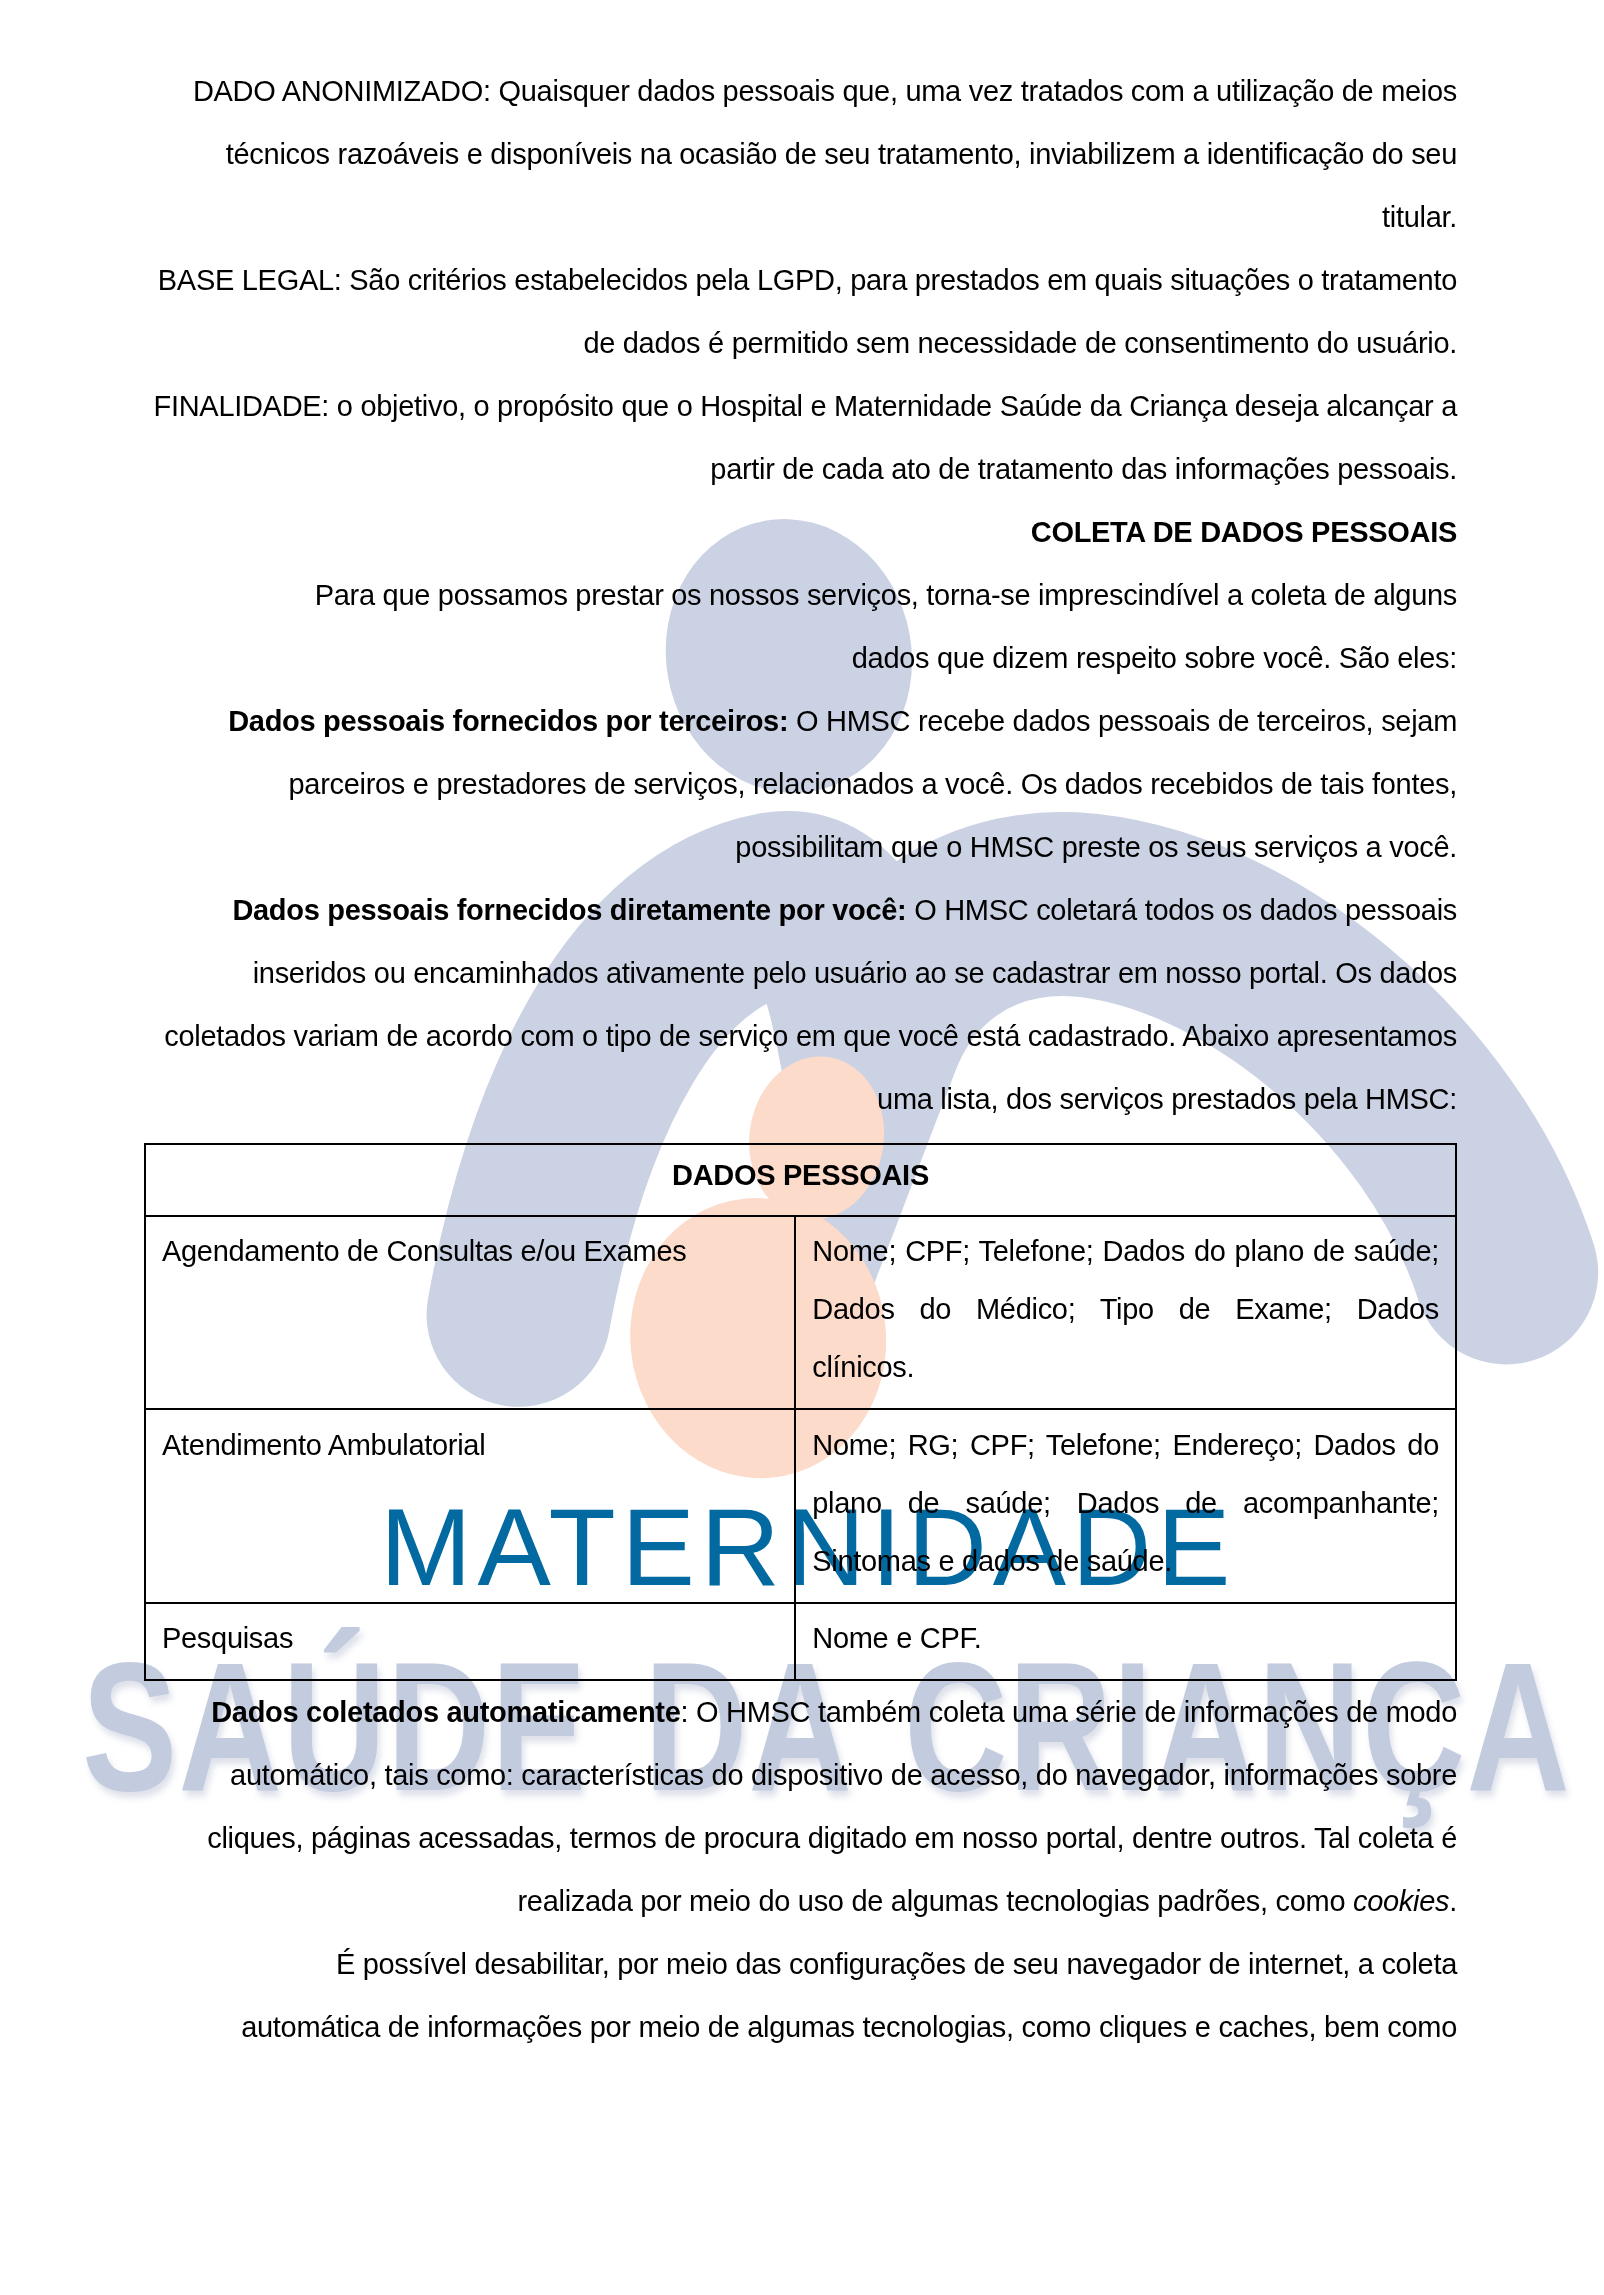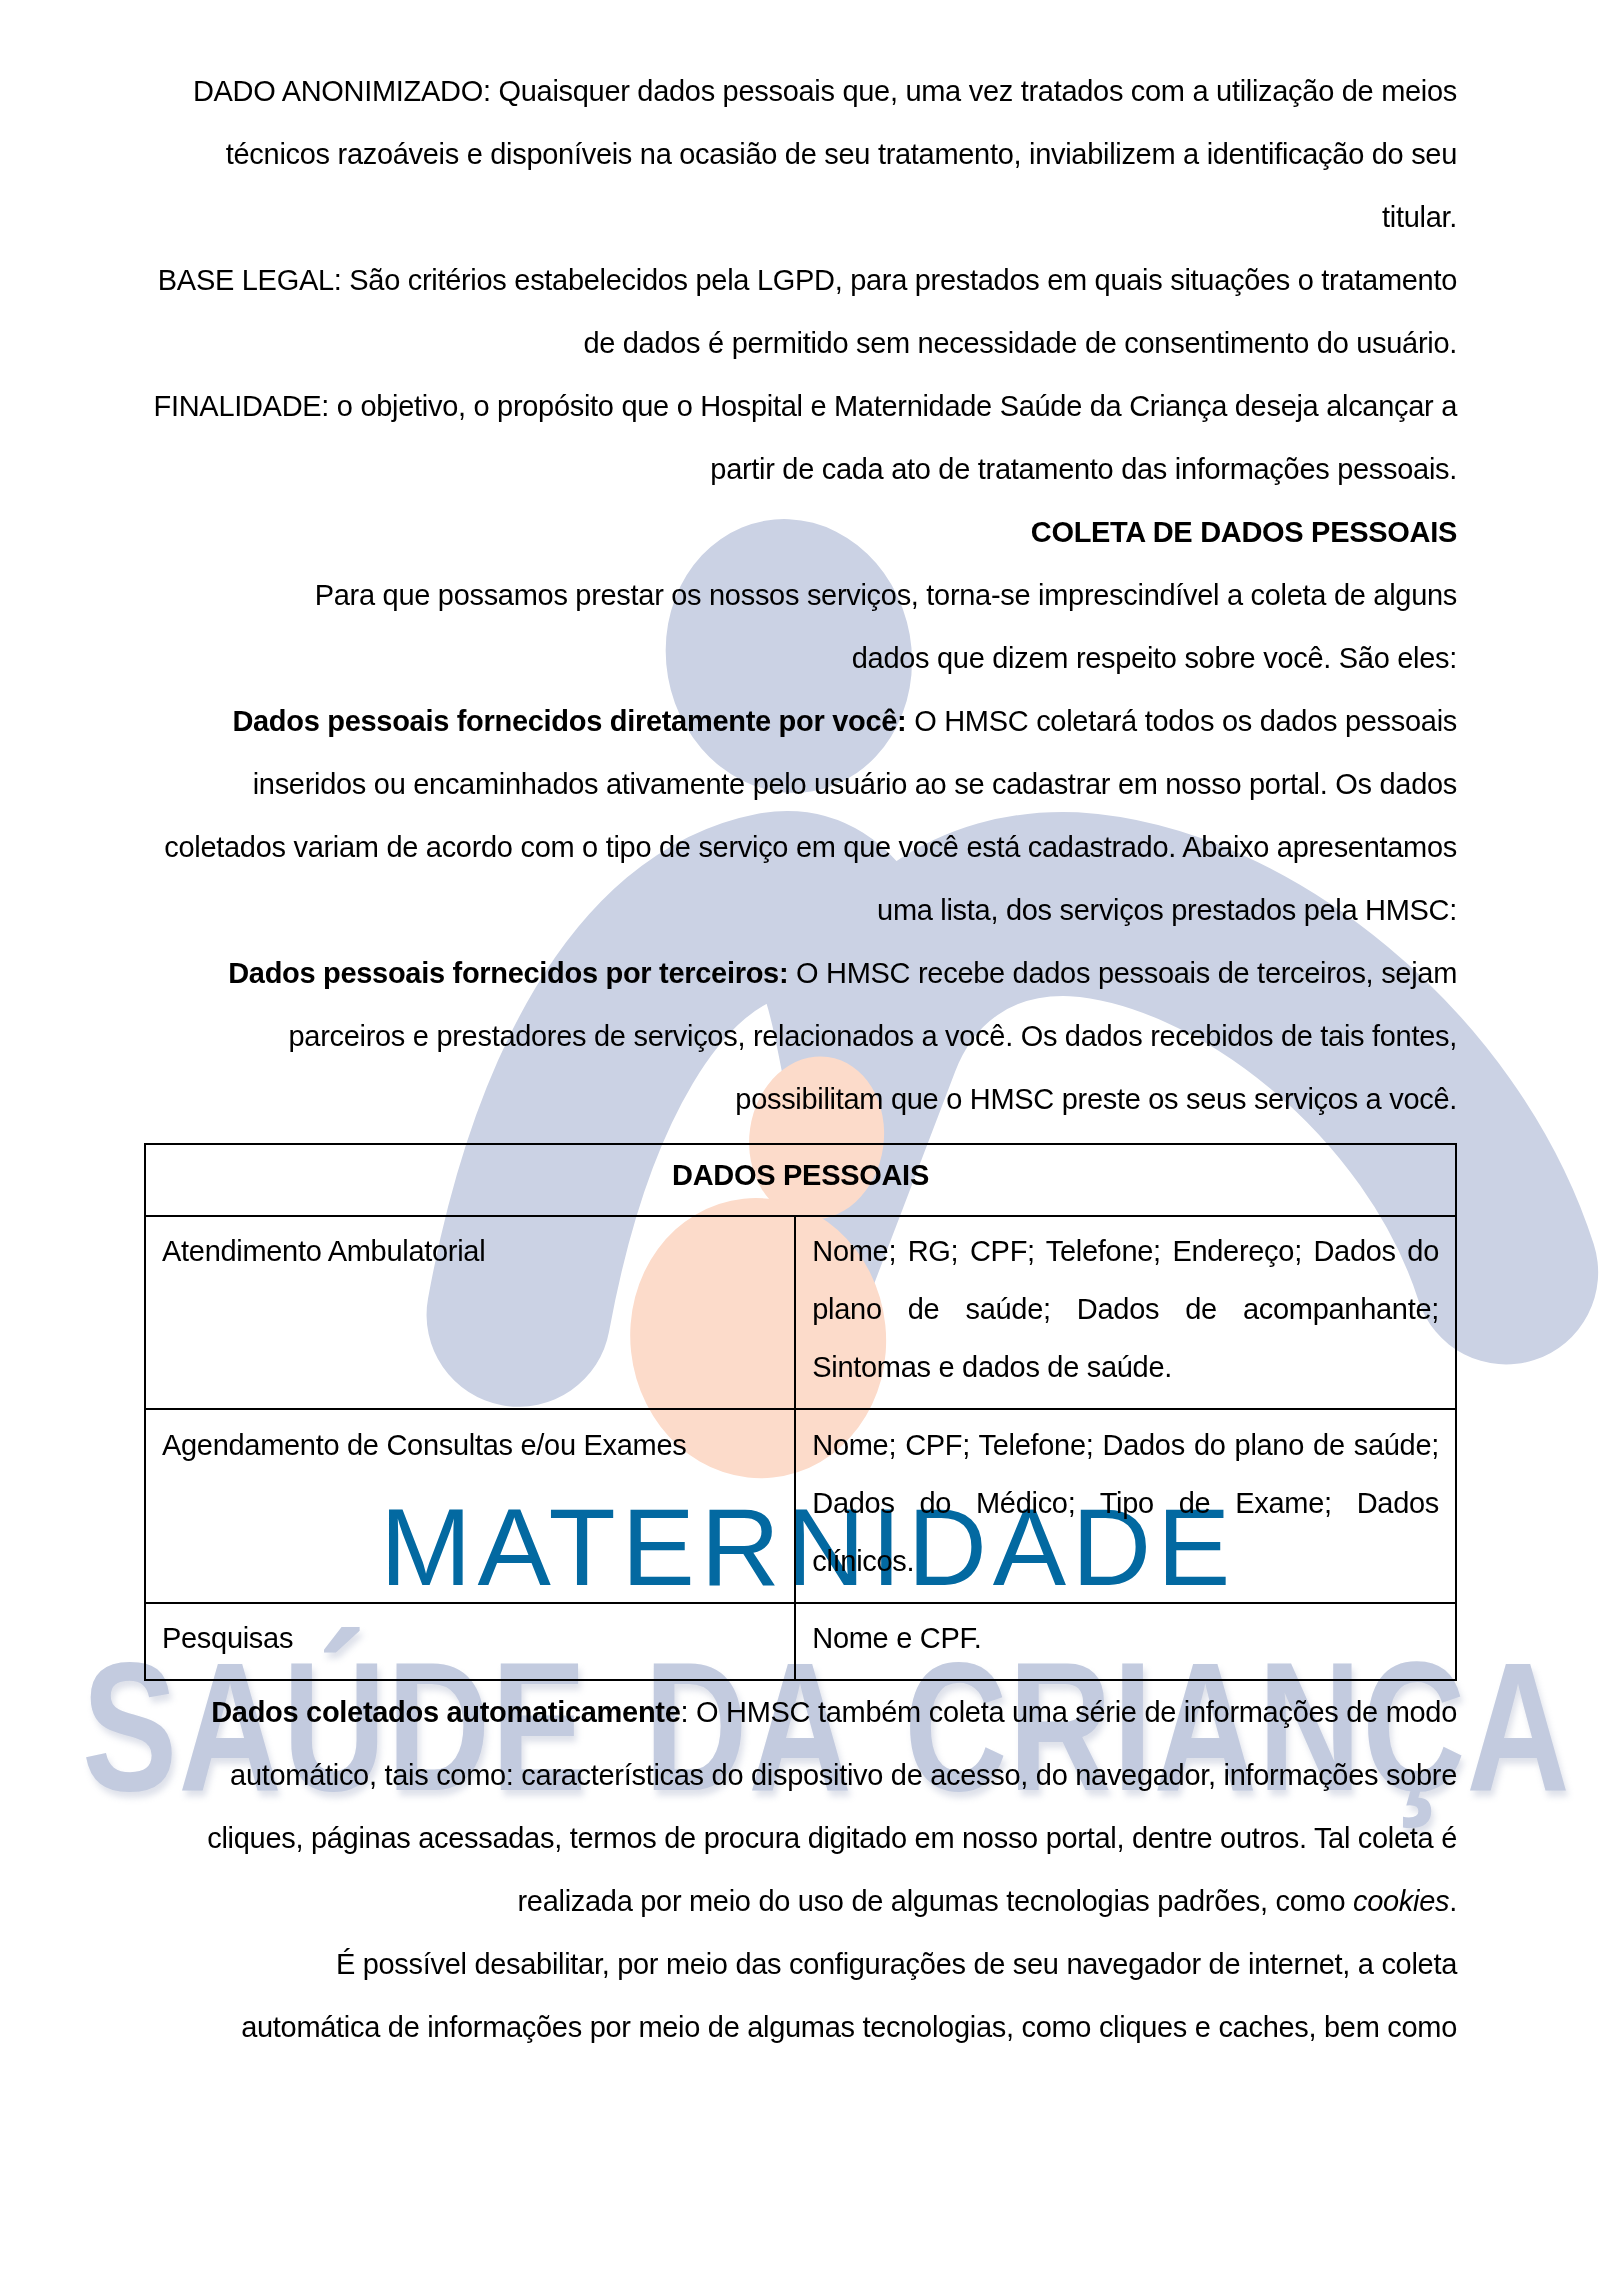--- a/index.html
+++ b/index.html
@@ -124,42 +124,42 @@
     <p>DADO ANONIMIZADO: Quaisquer dados pessoais que, uma vez tratados com a utilização de meios técnicos razoáveis e disponíveis na ocasião de seu tratamento, inviabilizem a identificação do seu titular.</p>
 
     <p>BASE LEGAL: São critérios estabelecidos pela LGPD, para prestados em quais situações o tratamento de dados é permitido sem necessidade de consentimento do usuário.</p>
 
     <p>FINALIDADE: o objetivo, o propósito que o Hospital e Maternidade Saúde da Criança deseja alcançar a partir de cada ato de tratamento das informações pessoais.</p>
 
     <p class="section-heading">COLETA DE DADOS PESSOAIS</p>
 
     <p class="indent">Para que possamos prestar os nossos serviços, torna-se imprescindível a coleta de alguns dados que dizem respeito sobre você. São eles:</p>
 
+    <p><b class="lead">Dados pessoais fornecidos por terceiros:</b><span> O HMSC recebe dados pessoais de terceiros, sejam parceiros e prestadores de serviços, relacionados a você. Os dados recebidos de tais fontes, possibilitam que o HMSC preste os seus serviços a você.</span></p>
+
     <p><b class="lead">Dados pessoais fornecidos diretamente por você:</b><span> O HMSC coletará todos os dados pessoais inseridos ou encaminhados ativamente pelo usuário ao se cadastrar em nosso portal. Os dados coletados variam de acordo com o tipo de serviço em que você está cadastrado. Abaixo apresentamos uma lista, dos serviços prestados pela HMSC:</span></p>
-
-    <p><b class="lead">Dados pessoais fornecidos por terceiros:</b><span> O HMSC recebe dados pessoais de terceiros, sejam parceiros e prestadores de serviços, relacionados a você. Os dados recebidos de tais fontes, possibilitam que o HMSC preste os seus serviços a você.</span></p>
 
     <table class="dp-table">
       <colgroup>
           <col class="c1">
           <col>
         </colgroup>
       <thead>
         <tr>
           <th colspan="2">DADOS PESSOAIS</th>
         </tr>
       </thead>
       <tbody>
         <tr>
+          <td>Agendamento de Consultas e/ou Exames</td>
+          <td class="just">Nome; CPF; Telefone; Dados do plano de saúde; Dados do Médico; Tipo de Exame; Dados clínicos.</td>
+        </tr>
+        <tr>
           <td>Atendimento Ambulatorial</td>
           <td class="just">Nome; RG; CPF; Telefone; Endereço; Dados do plano de saúde; Dados de acompanhante; Sintomas e dados de saúde.</td>
-        </tr>
-        <tr>
-          <td>Agendamento de Consultas e/ou Exames</td>
-          <td class="just">Nome; CPF; Telefone; Dados do plano de saúde; Dados do Médico; Tipo de Exame; Dados clínicos.</td>
         </tr>
         <tr>
           <td>Pesquisas</td>
           <td>Nome e CPF.</td>
         </tr>
       </tbody>
     </table>
 
     <p class="after-table"><b class="lead">Dados coletados automaticamente</b><span>: O HMSC também coleta uma série de informações de modo automático, tais como: características do dispositivo de acesso, do navegador, informações sobre cliques, páginas acessadas, termos de procura digitado em nosso portal, dentre outros. Tal coleta é realizada por meio do uso de algumas tecnologias padrões, como </span><i class="wm">cookies</i><span>.</span></p>
 

